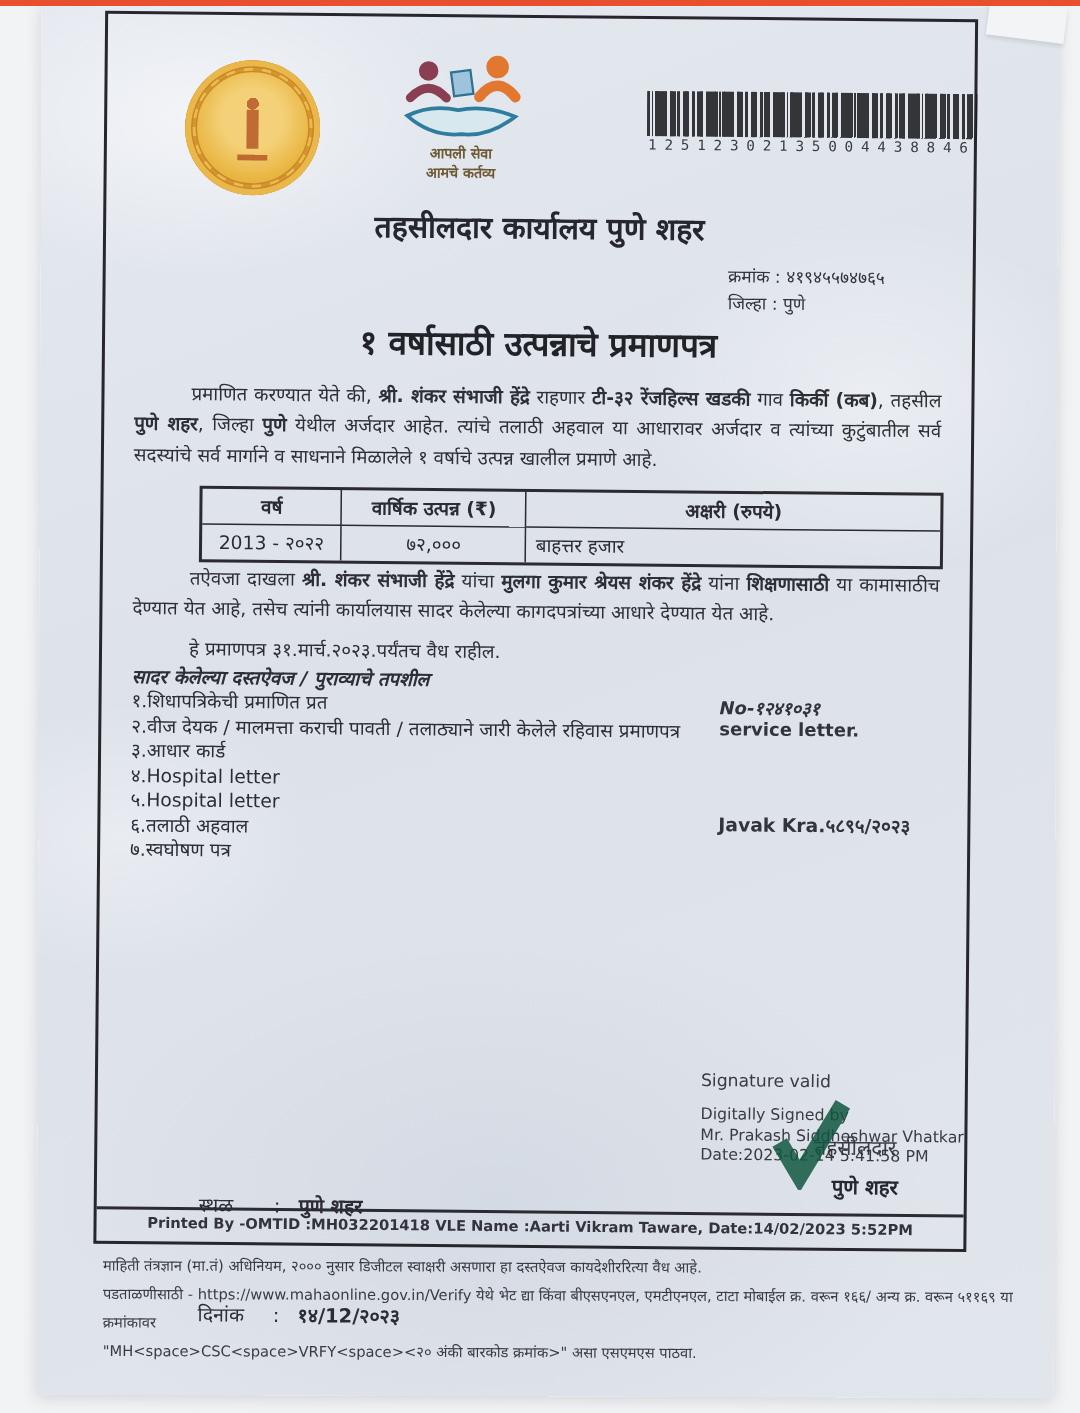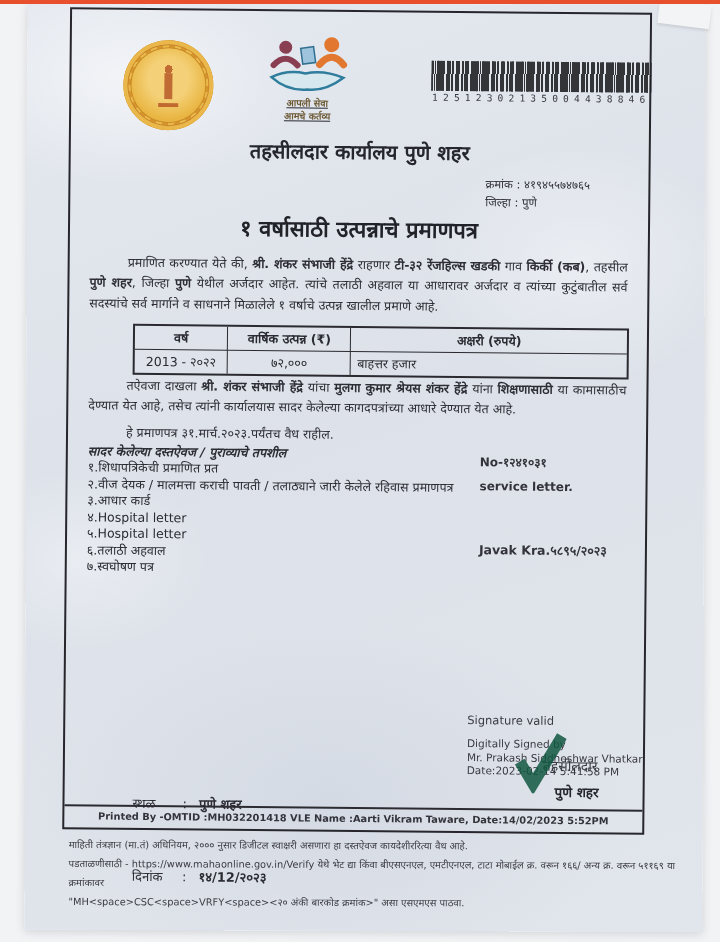--- a/index.html
+++ b/index.html
@@ -50,21 +50,21 @@
   .seal .emblem{
     position:absolute;left:50%;top:50%;width:26px;height:44px;transform:translate(-50%,-50%);
     background:
       radial-gradient(circle 4px at 50% 6px,#b04a1e 0 4px,transparent 4px),
       linear-gradient(#b04a1e,#b04a1e) 50% 55%/8px 26px no-repeat,
       linear-gradient(#b04a1e,#b04a1e) 50% 100%/20px 4px no-repeat;
     opacity:.75;border-radius:4px;
   }
 
   
-  .svc-logo{position:absolute;left:178px;top:24px;width:116px;text-align:center;text-decoration:underline;}
+  .svc-logo{position:absolute;left:178px;top:24px;width:116px;text-align:center;}
   .svc-caption{font-size:9.5px;line-height:1.35;color:#6d5a35;font-weight:700;margin-top:2px;}
 
   
   .barcode-wrap{position:absolute;left:360px;top:48px;width:220px;}
   .barcode{
     height:30px;
     background-image:
       repeating-linear-gradient(90deg,#1d1d21 0 2px,transparent 2px 5px),
       repeating-linear-gradient(90deg,#1d1d21 0 1px,transparent 1px 3px),
       repeating-linear-gradient(90deg,transparent 0 7px,#1d1d21 7px 9px);
@@ -100,21 +100,21 @@
   .inc-table .cell.last-row{border-bottom:none;}
   .inc-table .head{font-weight:700;text-align:center;}
   .inc-table .c-center{text-align:center;}
 
   .validity{position:absolute;left:20px;top:414px;width:538px;font-size:12.5px;text-indent:38px;color:#2e2e36;}
   .docs-head{position:absolute;left:20px;top:433px;font-size:12.5px;font-style:italic;font-weight:600;color:#2e2e36;}
   .docs-list{position:absolute;left:20px;top:450px;width:398px;font-size:12.5px;line-height:16.5px;color:#2c2c34;}
   .docs-list .doc{padding-left:13px;text-indent:-13px;}
 
   .ann{position:absolute;left:412px;font-size:12px;color:#33333b;font-weight:600;}
-  .ann-no{top:440px;}
+  .ann-no{top:450px;font-style:italic;}
   .ann-svc{top:466px;}
   .ann-javak{top:528px;font-size:12.5px;font-weight:700;}
 
   
   .sig-block{position:absolute;left:402px;top:700px;width:188px;font-size:10.5px;line-height:1.3;color:#3a3a42;}
   .sig-status{font-size:11.5px;margin-bottom:9px;}
   .sig-desig{position:absolute;left:76px;top:43px;font-size:14px;font-weight:400;color:#2b2b33;opacity:.9;}
   .sig-place{margin-top:5px;margin-left:88px;font-size:13.5px;font-weight:700;color:#26262e;}
   .check{position:absolute;left:450px;top:714px;width:50px;height:66px;transform:rotate(4deg);}
 

